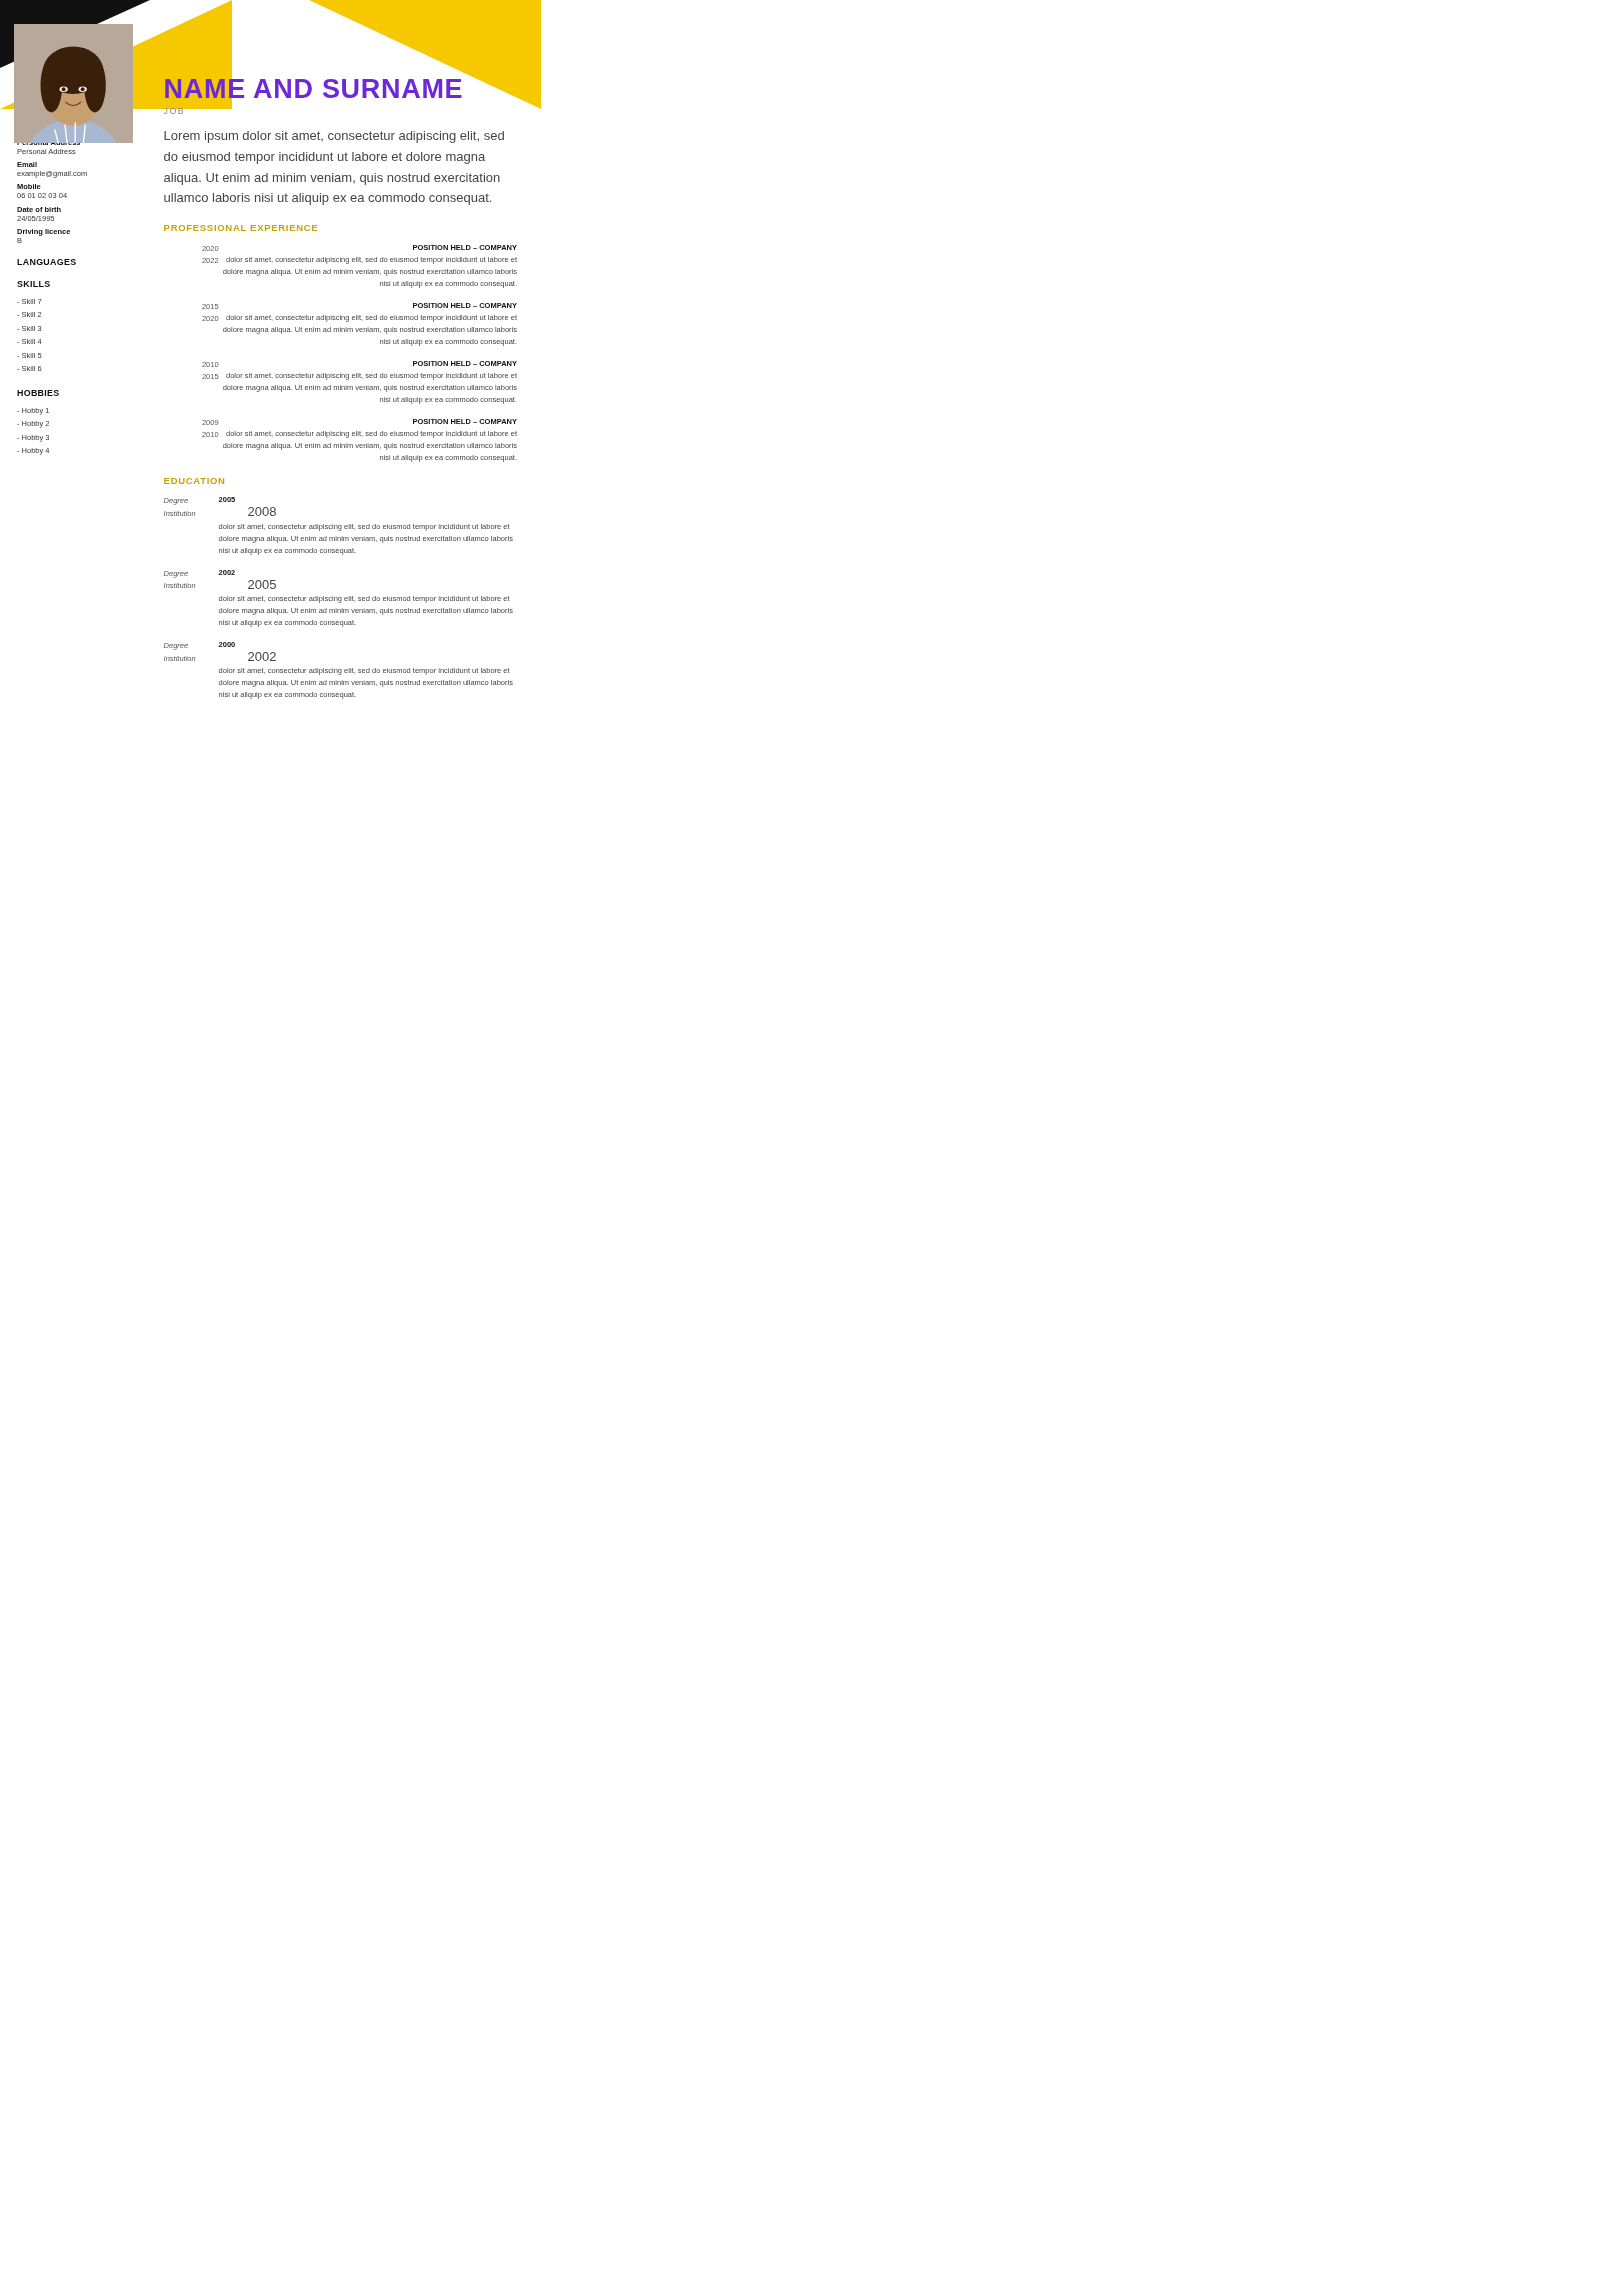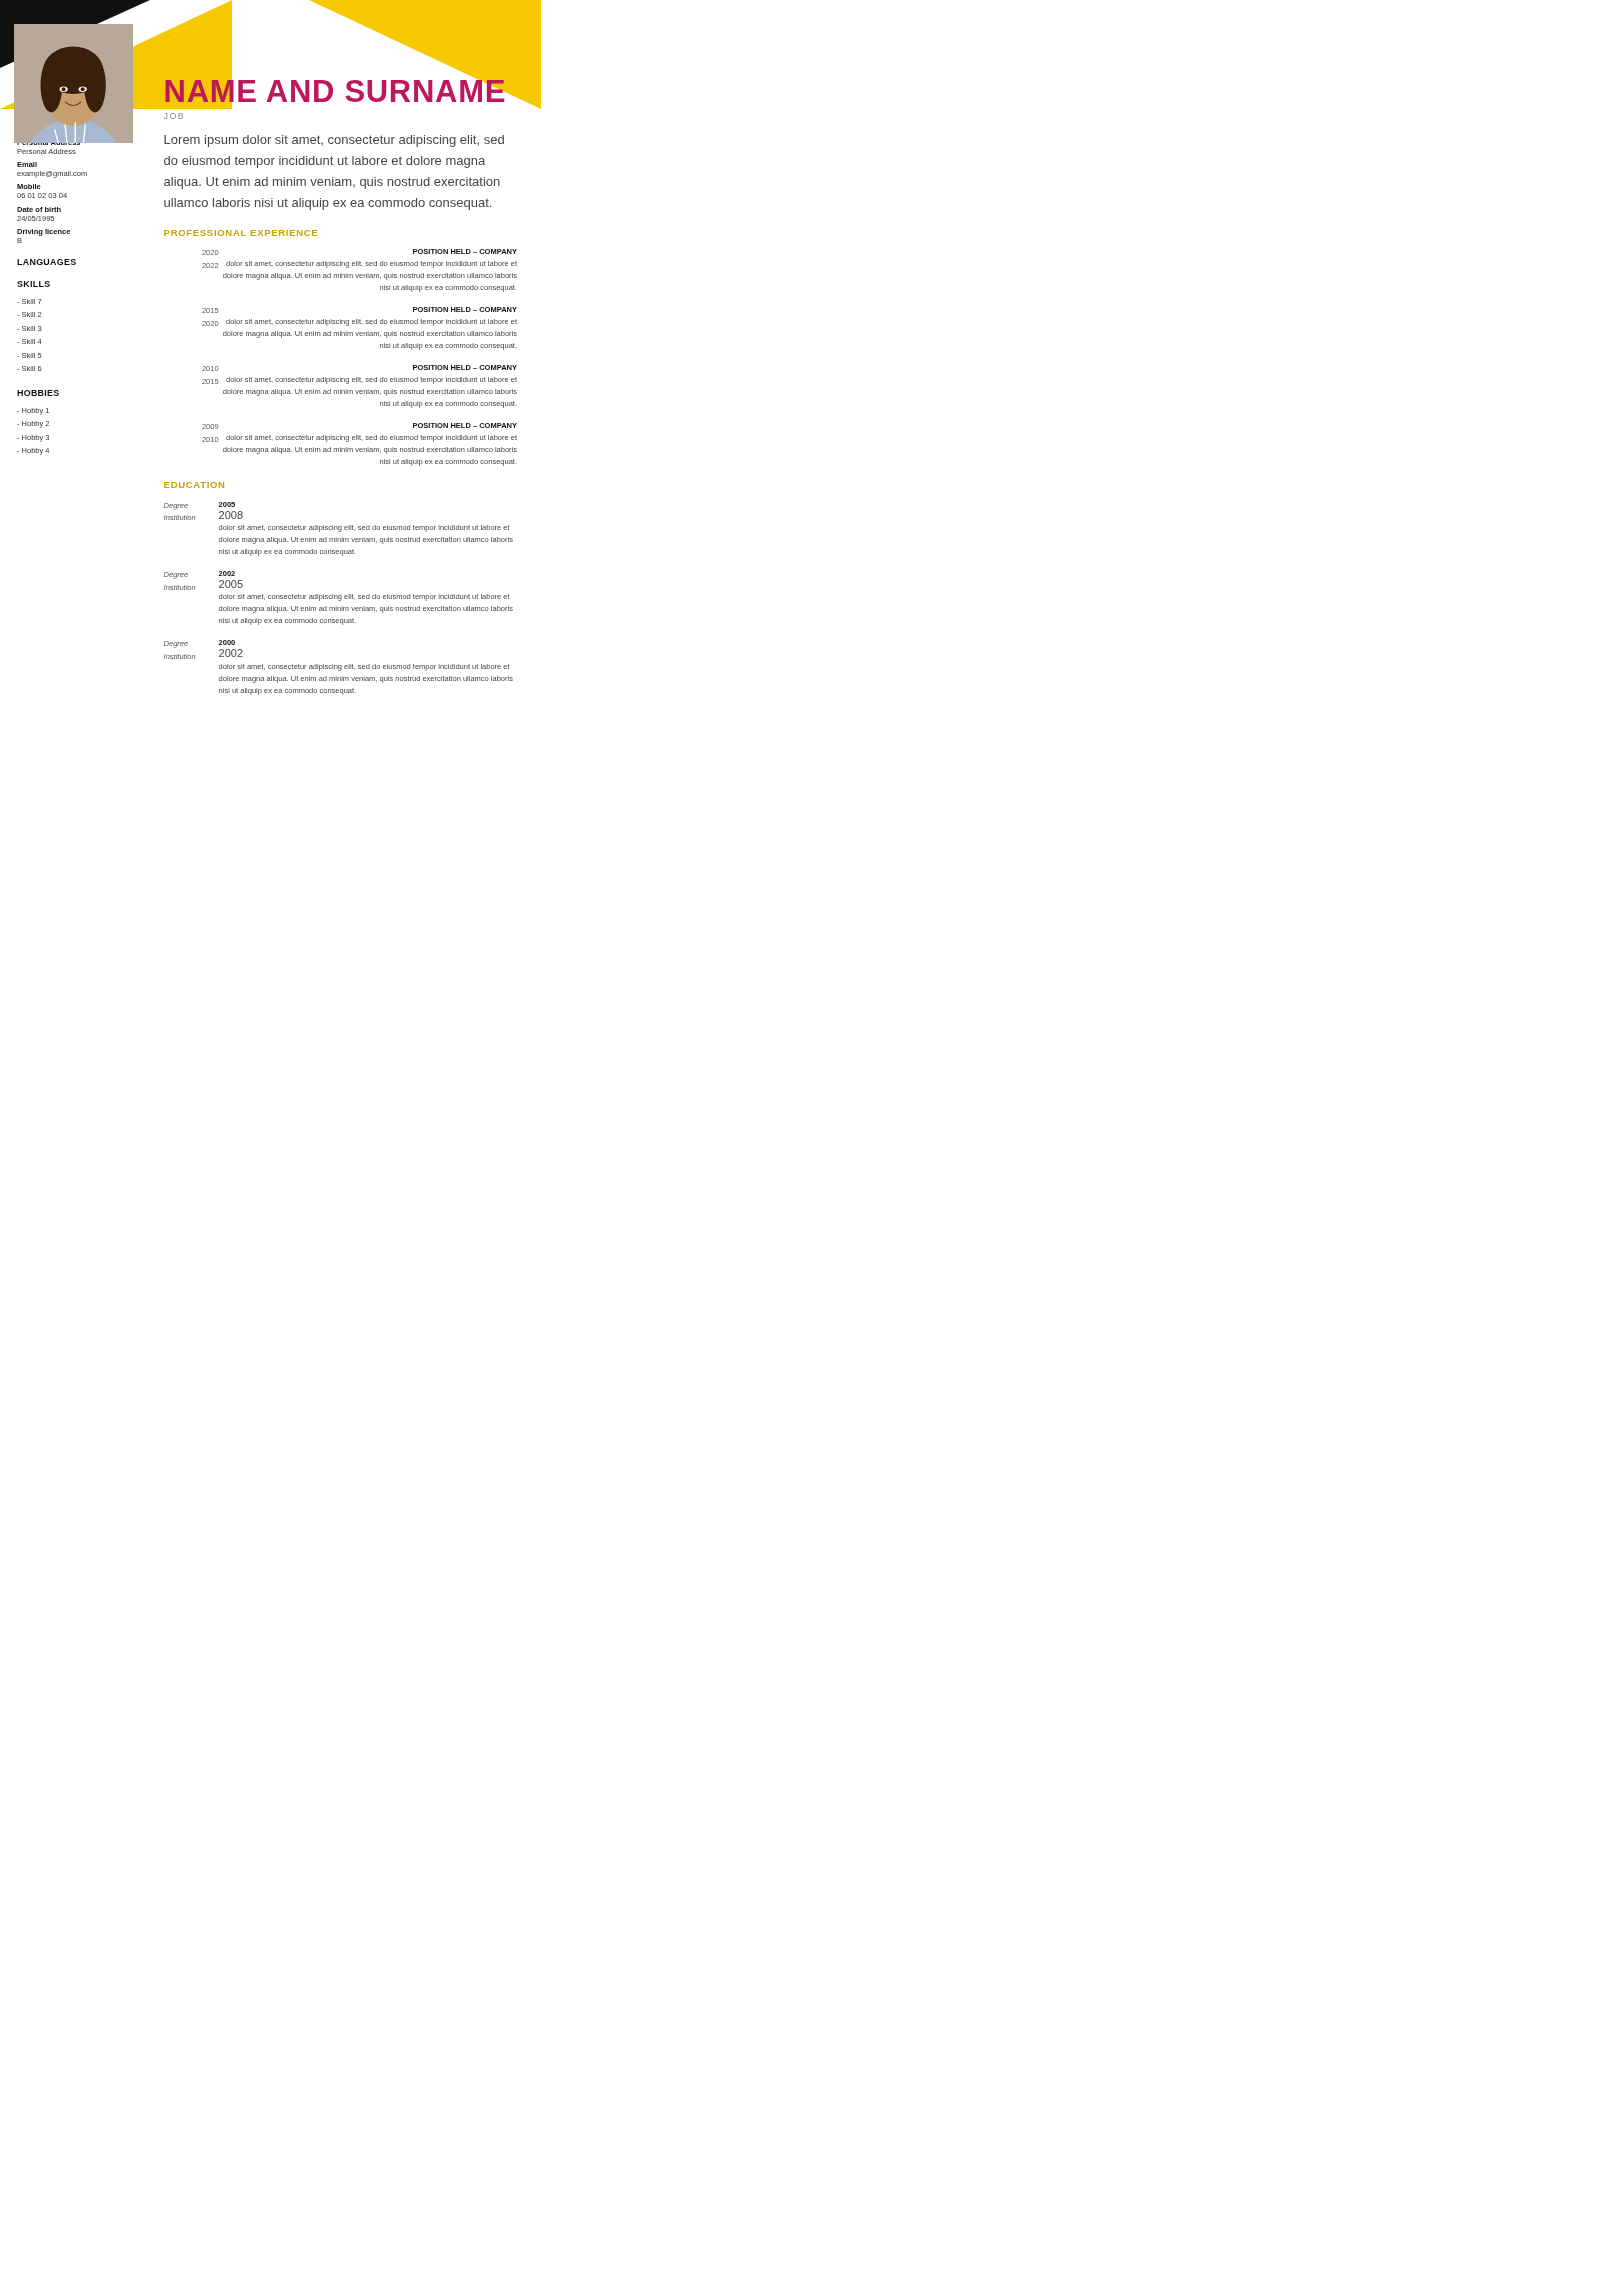--- a/index.html
+++ b/index.html
@@ -138,23 +138,23 @@
       padding: 27px 24px 20.4px 13.6px;
       position: relative;
       z-index: 2;
     }
 
     .name-title-block {
       margin-top: 41px;
       margin-bottom: 9.5px;
     }
     .candidate-name {
-      font-size: 31px;
+      font-size: 27px;
       font-weight: 900;
-      color: #be185d;
+      color: #6d28d9;
       text-transform: uppercase;
       letter-spacing: 0.7px;
       line-height: 1.1;
     }
     .candidate-job {
       font-size: 8.9px;
       color: #888;
       font-weight: 400;
       letter-spacing: 1.4px;
       text-transform: uppercase;
@@ -217,22 +217,23 @@
     }
     .edu-details {
       flex: 1;
     }
     .edu-year {
       font-size: 7.5px;
       font-weight: 700;
       color: #111;
     }
     .edu-year-end {
-      font-size: 11px;
+      font-size: 13px;
       color: #444;
+      margin-left: 29px;
     }
     .edu-description {
       font-size: 7.5px;
       color: #444;
       line-height: 1.6;
       margin-top: 1.4px;
     }
   </style>
 </head>
 <body>

